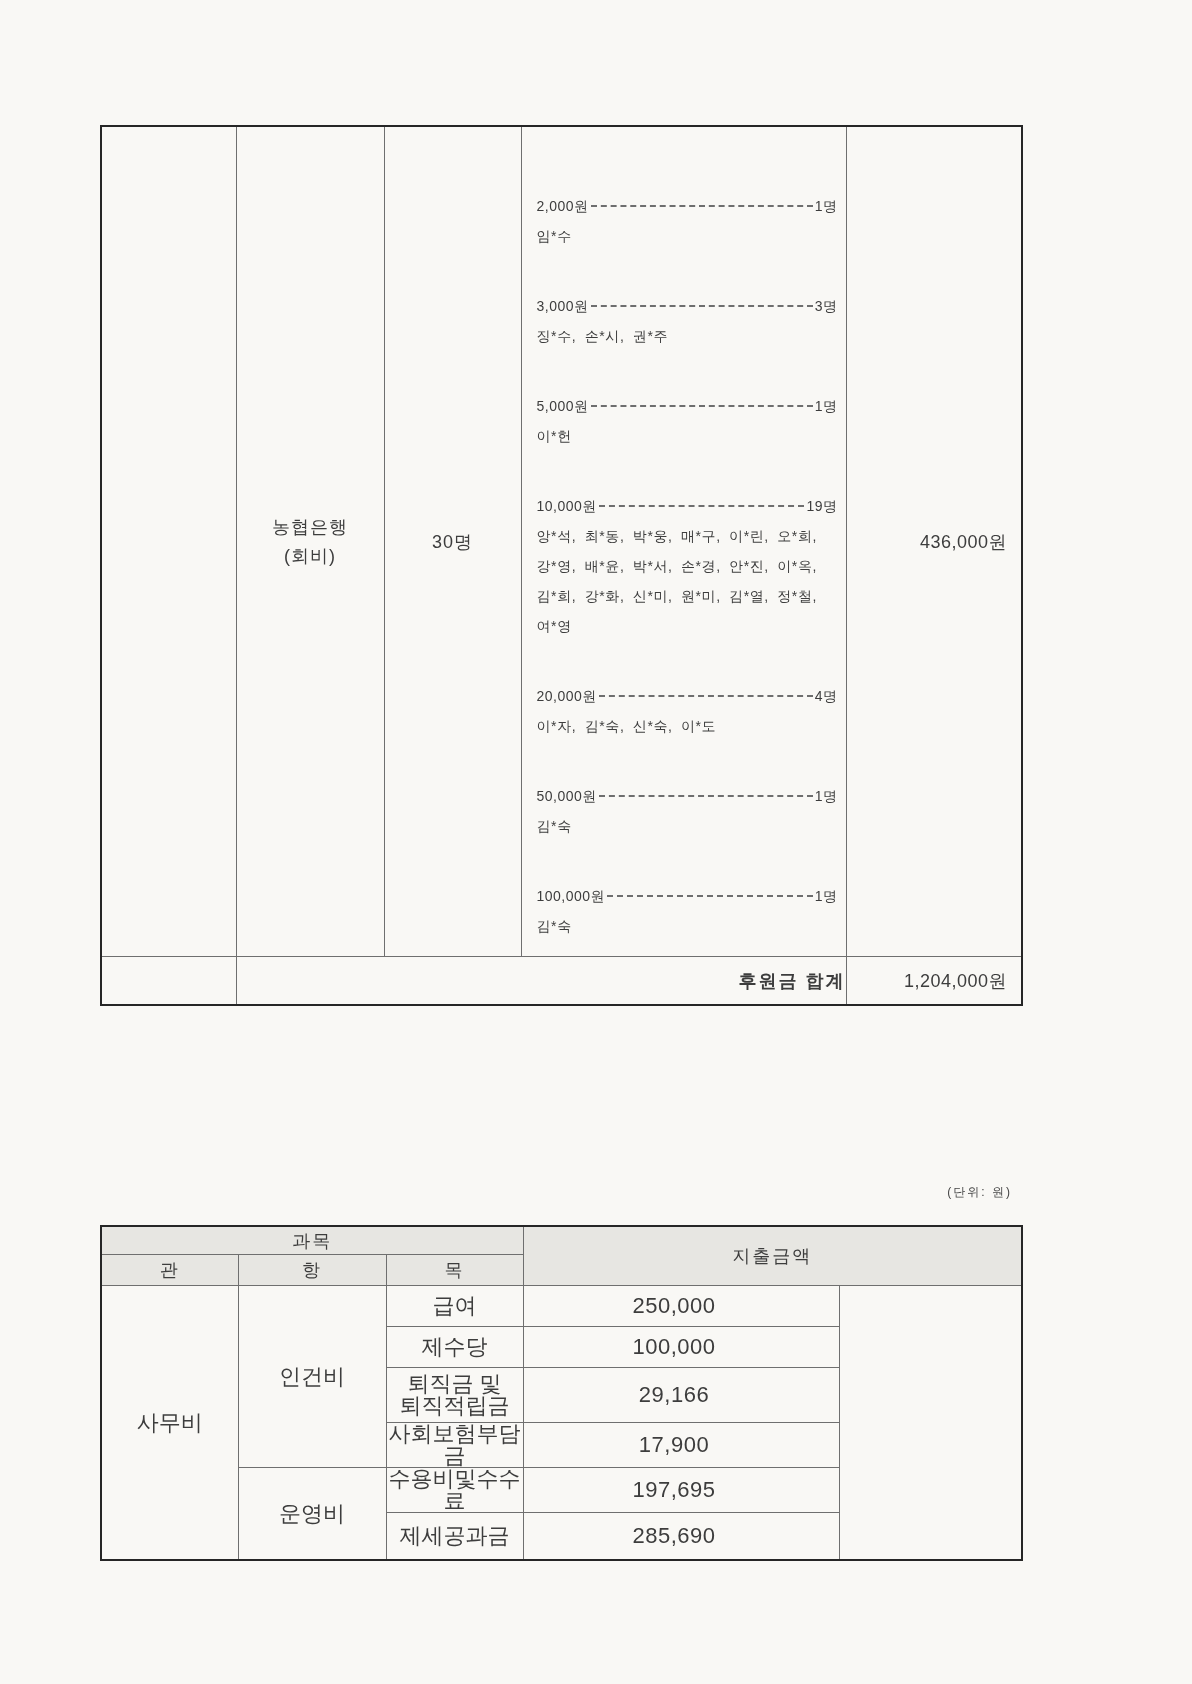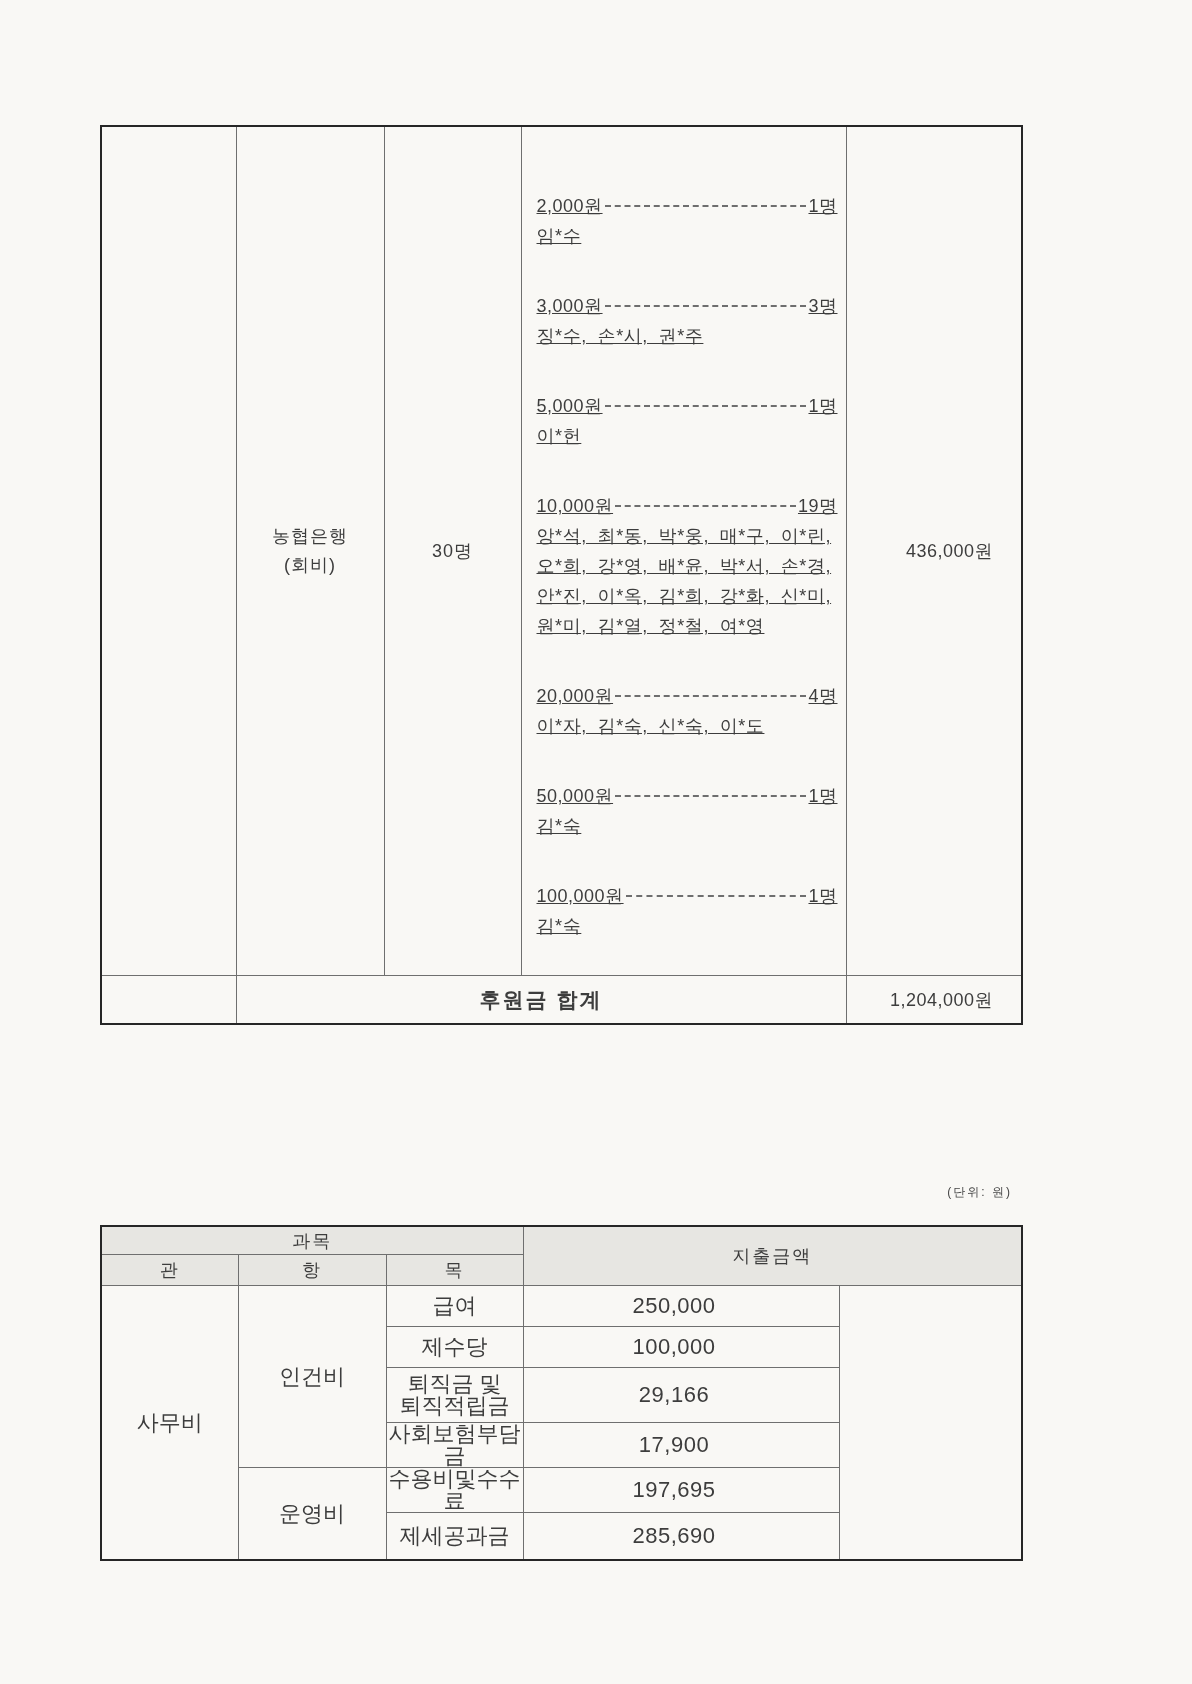--- a/index.html
+++ b/index.html
@@ -17,33 +17,33 @@
   .donation-table {
     position:absolute; left:100px; top:125px; width:921px;
     border:2px solid #262626;
   }
   .donation-table td { vertical-align:middle; }
   .cell-center { text-align:center; font-size:18px; letter-spacing:1px; }
   .pre { white-space:pre-line;text-align:center; }
   .bank-cell { line-height:29px; }
   .details-cell {
     vertical-align:top;
-    padding:64px 8px 34px 15px;
-    font-size:18px; line-height:30px;text-decoration:underline;
+    padding:64px 8px 6px 15px;
+    font-size:14px; line-height:30px;
   }
   .group { margin-bottom:40px; }
-  .group:last-child { margin-bottom:0; }
+  .group:last-child { margin-bottom:9px; }
   .group-line { display:flex; align-items:center; }
   .group-amt { white-space:nowrap; letter-spacing:0.5px; }
   .group-leader { flex:1 1 auto; height:0; border-bottom:2px dashed #6e6e6e; margin:0 2px; }
   .group-count { white-space:nowrap; letter-spacing:0.5px; }
   .group-names { word-spacing:0.28em; letter-spacing:0.6px; }
-  .amount-cell { text-align:right; padding-right:28px; font-size:18px; letter-spacing:0.5px; }
+  .amount-cell { text-align:right; padding-right:14px; font-size:18px; letter-spacing:0.5px; }
   .subtotal-row td { height:47px; }
-  .subtotal-label { text-align:center; font-size:21px; font-weight:600; letter-spacing:2px; }
+  .subtotal-label { text-align:right; font-size:18px; font-weight:600; letter-spacing:2px; }
 
   
   .doc-title {
     position:absolute; left:100px; top:1096px; width:920px;
     text-align:center;
     font-family:"DejaVu Serif","Liberation Serif",serif;
     font-size:43px; font-weight:700;
     letter-spacing:10px; word-spacing:12px;
     color:#2e2e2e;
   }

